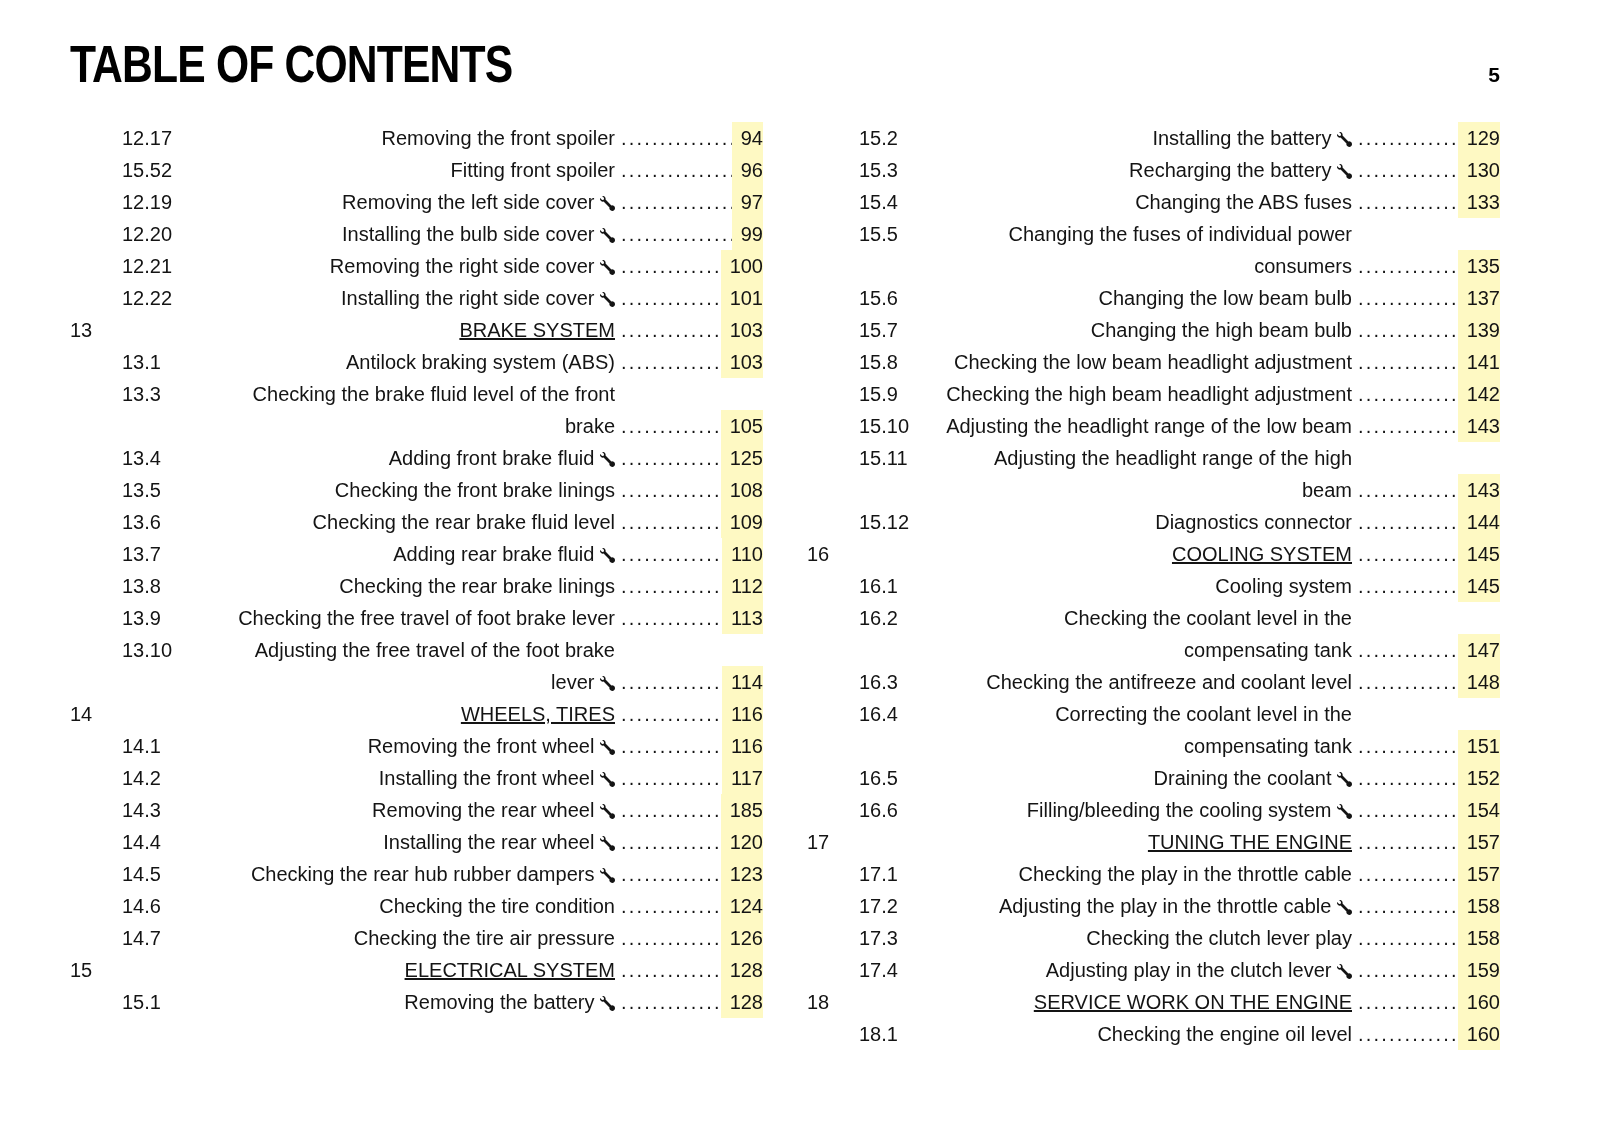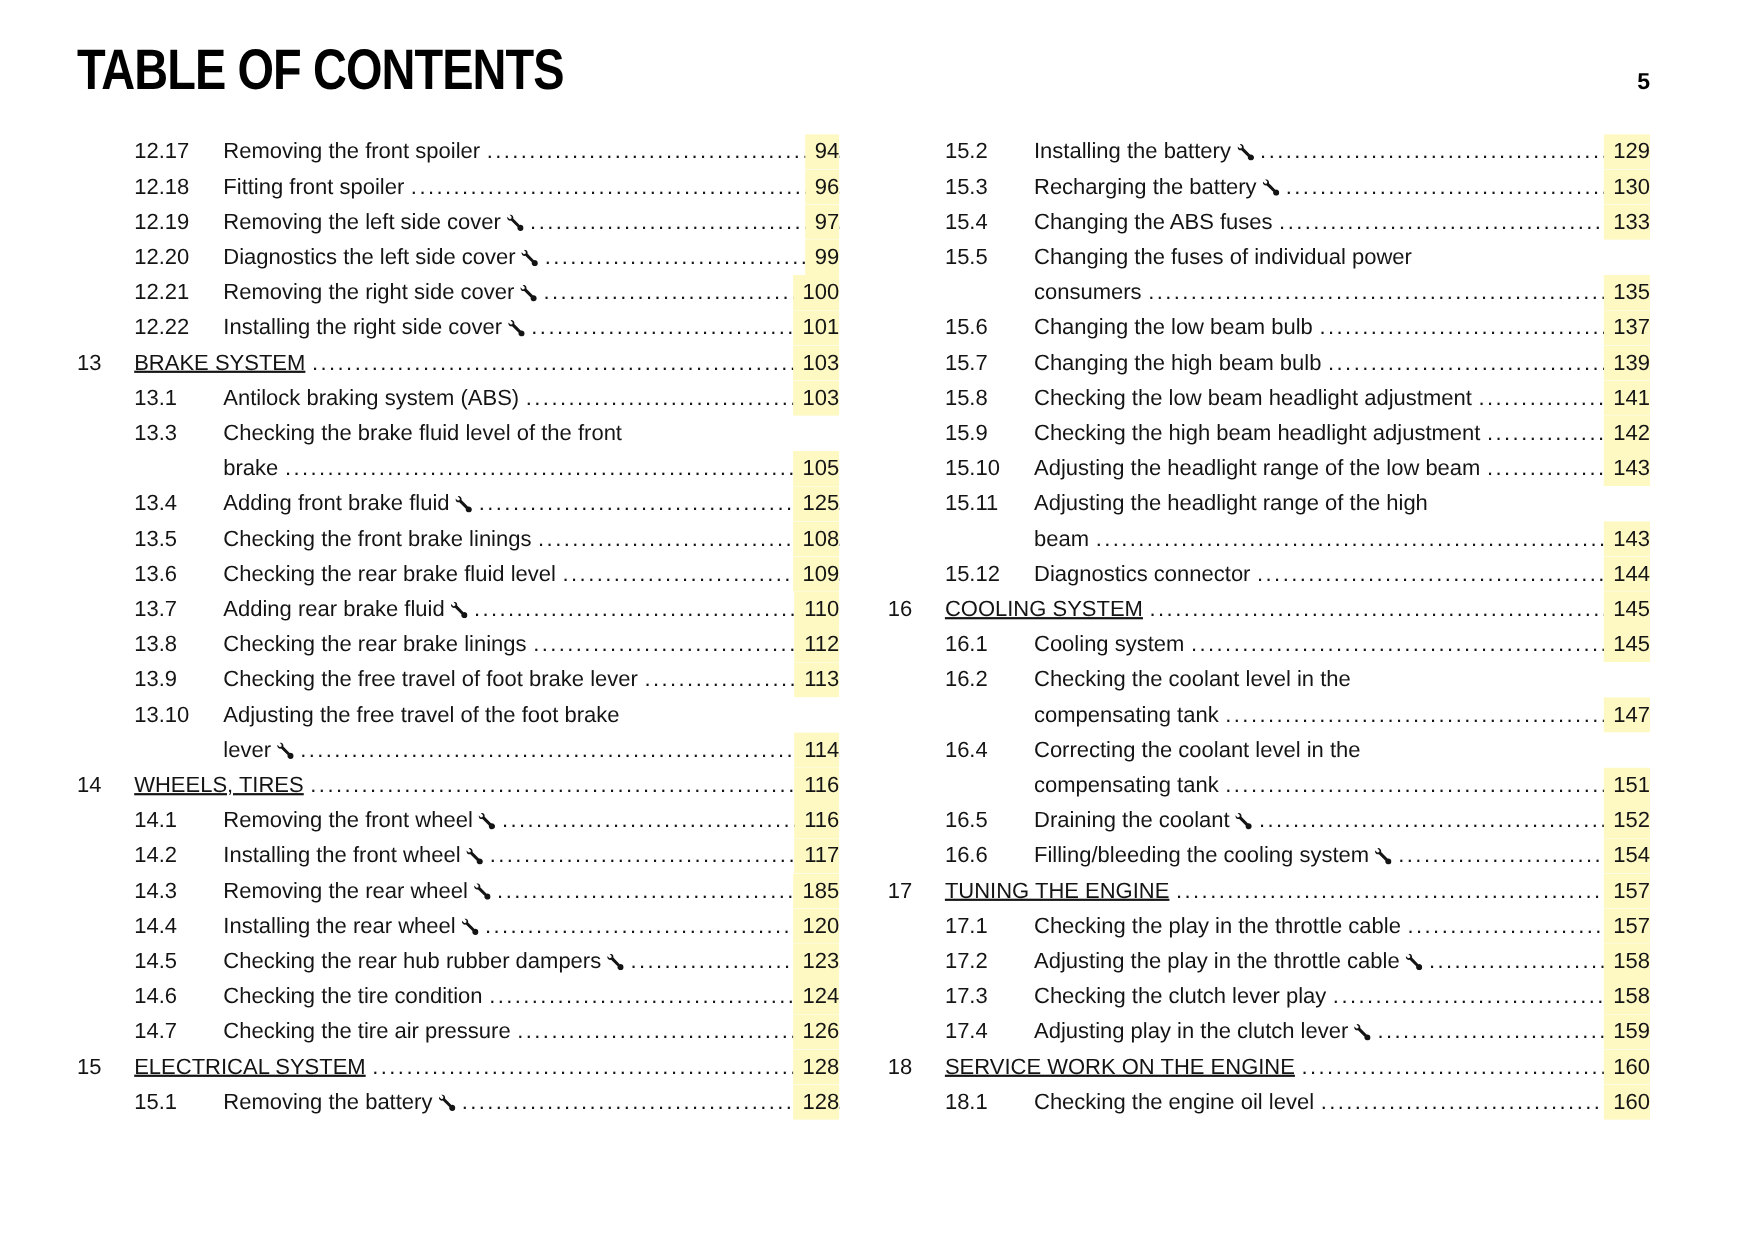--- a/index.html
+++ b/index.html
@@ -49,20 +49,21 @@
   .col {
     width: 693px;
   }
   .entry {
     position: relative;
     overflow: hidden;
     font-size: 20px;
     line-height: 32px;
     letter-spacing: 0;
     padding-right: 148px;
+    text-align: right;
   }
   .entry.level1 { padding-left: 52px; text-decoration: underline; }
   .entry.level2 { padding-left: 133px; }
   .t-num {
     position: absolute;
     top: 0;
     left: 0;
   }
   .entry.level2 .t-num { left: 52px; }
   .t-leader {
@@ -96,25 +97,25 @@
 <body>
 
 <div class="sheet">
   <header class="hdr">
     <h1 class="hdr-title">TABLE OF CONTENTS</h1>
     <div class="hdr-pg">5</div>
   </header>
   <main class="cols">
     <section class="col">
         <div class="entry level2"><span class="t-num">12.17</span><span class="t-title"><span>Removing the front spoiler</span></span><span class="t-leader"></span><span class="t-page">94</span></div>
-        <div class="entry level2"><span class="t-num">12.18</span><span class="t-title"><span>Fitting front spoiler</span></span><span class="t-leader"></span><span class="t-page">96</span></div>
+        <div class="entry level2"><span class="t-num">15.52</span><span class="t-title"><span>Fitting front spoiler</span></span><span class="t-leader"></span><span class="t-page">96</span></div>
         <div class="entry level2"><span class="t-num">12.19</span><span class="t-title"><span>Removing the left side cover</span>&nbsp;<svg class="wrench" viewBox="0 0 16 16" aria-hidden="true">
               <path d="M.102 2.223A3.004 3.004 0 0 0 3.78 5.897l6.341 6.252A3.003 3.003 0 0 0 13 16a3 3 0 1 0-.851-5.878L5.897 3.781A3.004 3.004 0 0 0 2.223.1l2.141 2.142L4 4l-1.757.364L.102 2.223z"></path>
             </svg></span><span class="t-leader"></span><span class="t-page">97</span></div>
-        <div class="entry level2"><span class="t-num">12.20</span><span class="t-title"><span>Diagnostics the left side cover</span>&nbsp;<svg class="wrench" viewBox="0 0 16 16" aria-hidden="true">
+        <div class="entry level2"><span class="t-num">12.20</span><span class="t-title"><span>Installing the bulb side cover</span>&nbsp;<svg class="wrench" viewBox="0 0 16 16" aria-hidden="true">
               <path d="M.102 2.223A3.004 3.004 0 0 0 3.78 5.897l6.341 6.252A3.003 3.003 0 0 0 13 16a3 3 0 1 0-.851-5.878L5.897 3.781A3.004 3.004 0 0 0 2.223.1l2.141 2.142L4 4l-1.757.364L.102 2.223z"></path>
             </svg></span><span class="t-leader"></span><span class="t-page">99</span></div>
         <div class="entry level2"><span class="t-num">12.21</span><span class="t-title"><span>Removing the right side cover</span>&nbsp;<svg class="wrench" viewBox="0 0 16 16" aria-hidden="true">
               <path d="M.102 2.223A3.004 3.004 0 0 0 3.78 5.897l6.341 6.252A3.003 3.003 0 0 0 13 16a3 3 0 1 0-.851-5.878L5.897 3.781A3.004 3.004 0 0 0 2.223.1l2.141 2.142L4 4l-1.757.364L.102 2.223z"></path>
             </svg></span><span class="t-leader"></span><span class="t-page">100</span></div>
         <div class="entry level2"><span class="t-num">12.22</span><span class="t-title"><span>Installing the right side cover</span>&nbsp;<svg class="wrench" viewBox="0 0 16 16" aria-hidden="true">
               <path d="M.102 2.223A3.004 3.004 0 0 0 3.78 5.897l6.341 6.252A3.003 3.003 0 0 0 13 16a3 3 0 1 0-.851-5.878L5.897 3.781A3.004 3.004 0 0 0 2.223.1l2.141 2.142L4 4l-1.757.364L.102 2.223z"></path>
             </svg></span><span class="t-leader"></span><span class="t-page">101</span></div>
         <div class="entry level1"><span class="t-num">13</span><span class="t-title"><span>BRAKE SYSTEM</span></span><span class="t-leader"></span><span class="t-page">103</span></div>
         <div class="entry level2"><span class="t-num">13.1</span><span class="t-title"><span>Antilock braking system (ABS)</span></span><span class="t-leader"></span><span class="t-page">103</span></div>
@@ -167,20 +168,21 @@
         <div class="entry level2"><span class="t-num">15.6</span><span class="t-title"><span>Changing the low beam bulb</span></span><span class="t-leader"></span><span class="t-page">137</span></div>
         <div class="entry level2"><span class="t-num">15.7</span><span class="t-title"><span>Changing the high beam bulb</span></span><span class="t-leader"></span><span class="t-page">139</span></div>
         <div class="entry level2"><span class="t-num">15.8</span><span class="t-title"><span>Checking the low beam headlight adjustment</span></span><span class="t-leader"></span><span class="t-page">141</span></div>
         <div class="entry level2"><span class="t-num">15.9</span><span class="t-title"><span>Checking the high beam headlight adjustment</span></span><span class="t-leader"></span><span class="t-page">142</span></div>
         <div class="entry level2"><span class="t-num">15.10</span><span class="t-title"><span>Adjusting the headlight range of the low beam</span></span><span class="t-leader"></span><span class="t-page">143</span></div>
         <div class="entry level2"><span class="t-num">15.11</span><span class="t-title"><span>Adjusting the headlight range of the high beam</span></span><span class="t-leader"></span><span class="t-page">143</span></div>
         <div class="entry level2"><span class="t-num">15.12</span><span class="t-title"><span>Diagnostics connector</span></span><span class="t-leader"></span><span class="t-page">144</span></div>
         <div class="entry level1"><span class="t-num">16</span><span class="t-title"><span>COOLING SYSTEM</span></span><span class="t-leader"></span><span class="t-page">145</span></div>
         <div class="entry level2"><span class="t-num">16.1</span><span class="t-title"><span>Cooling system</span></span><span class="t-leader"></span><span class="t-page">145</span></div>
         <div class="entry level2"><span class="t-num">16.2</span><span class="t-title"><span>Checking the coolant level in the compensating tank</span></span><span class="t-leader"></span><span class="t-page">147</span></div>
+        <div class="entry level2"><span class="t-num">16.3</span><span class="t-title"><span>Checking the antifreeze and coolant level</span></span><span class="t-leader"></span><span class="t-page">148</span></div>
         <div class="entry level2"><span class="t-num">16.4</span><span class="t-title"><span>Correcting the coolant level in the compensating tank</span></span><span class="t-leader"></span><span class="t-page">151</span></div>
         <div class="entry level2"><span class="t-num">16.5</span><span class="t-title"><span>Draining the coolant</span>&nbsp;<svg class="wrench" viewBox="0 0 16 16" aria-hidden="true">
               <path d="M.102 2.223A3.004 3.004 0 0 0 3.78 5.897l6.341 6.252A3.003 3.003 0 0 0 13 16a3 3 0 1 0-.851-5.878L5.897 3.781A3.004 3.004 0 0 0 2.223.1l2.141 2.142L4 4l-1.757.364L.102 2.223z"></path>
             </svg></span><span class="t-leader"></span><span class="t-page">152</span></div>
         <div class="entry level2"><span class="t-num">16.6</span><span class="t-title"><span>Filling/bleeding the cooling system</span>&nbsp;<svg class="wrench" viewBox="0 0 16 16" aria-hidden="true">
               <path d="M.102 2.223A3.004 3.004 0 0 0 3.78 5.897l6.341 6.252A3.003 3.003 0 0 0 13 16a3 3 0 1 0-.851-5.878L5.897 3.781A3.004 3.004 0 0 0 2.223.1l2.141 2.142L4 4l-1.757.364L.102 2.223z"></path>
             </svg></span><span class="t-leader"></span><span class="t-page">154</span></div>
         <div class="entry level1"><span class="t-num">17</span><span class="t-title"><span>TUNING THE ENGINE</span></span><span class="t-leader"></span><span class="t-page">157</span></div>
         <div class="entry level2"><span class="t-num">17.1</span><span class="t-title"><span>Checking the play in the throttle cable</span></span><span class="t-leader"></span><span class="t-page">157</span></div>
         <div class="entry level2"><span class="t-num">17.2</span><span class="t-title"><span>Adjusting the play in the throttle cable</span>&nbsp;<svg class="wrench" viewBox="0 0 16 16" aria-hidden="true">

